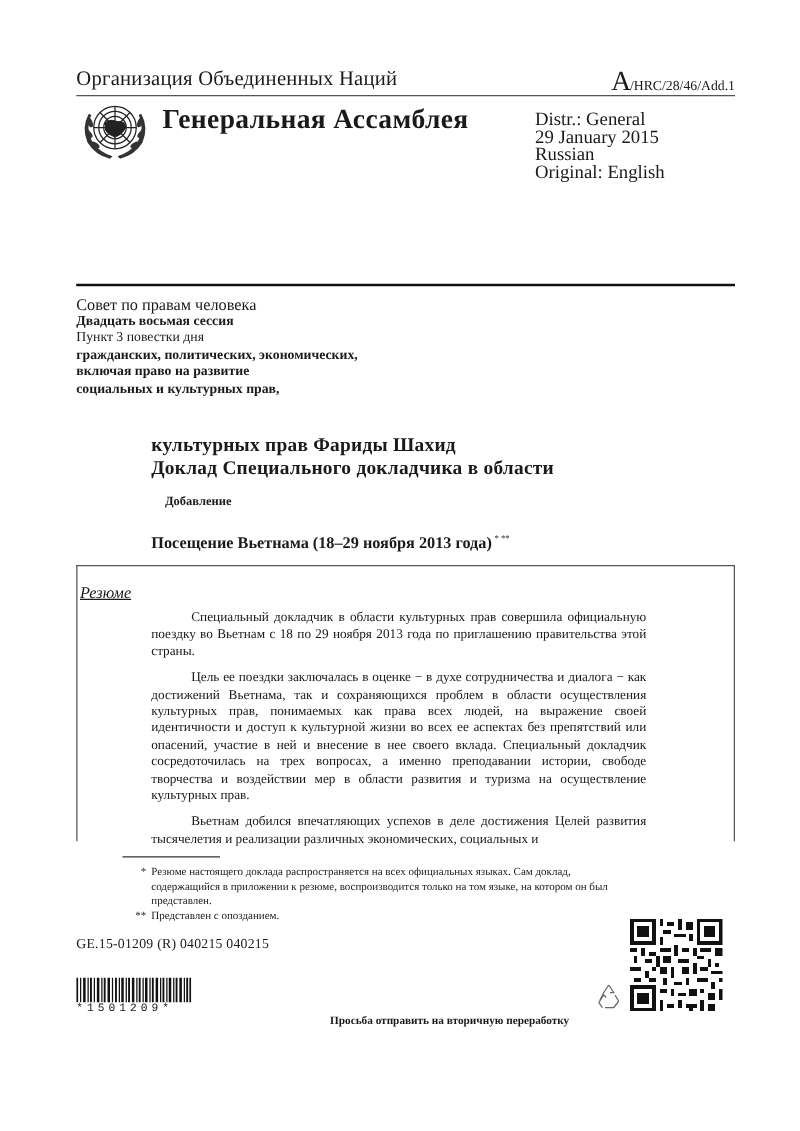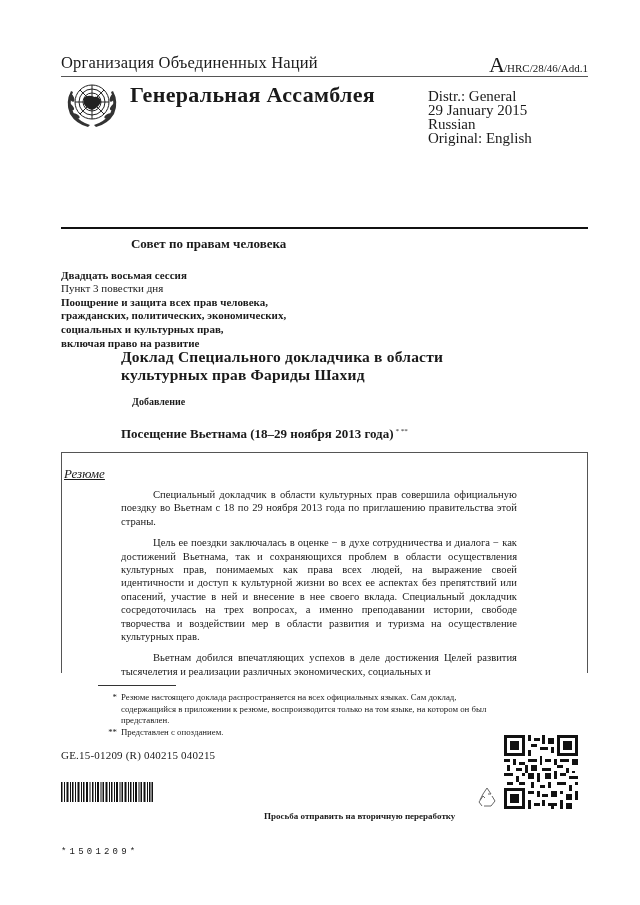--- a/index.html
+++ b/index.html
@@ -8,38 +8,38 @@
     .abs { position: absolute; }
     .org-name { left: 61px; top: 53px; font-size: 16.5px; letter-spacing: 0.2px; }
     .symbol { right: 52px; top: 52px; font-size: 11px; white-space: nowrap; }
     .symbol .big { font-size: 22px; font-weight: normal; letter-spacing: -1px; }
     .rule-top { left: 61px; top: 76px; width: 527px; height: 1px; background: #555; }
     .un-logo { left: 64px; top: 80px; width: 56px; height: 50px; }
     .assembly { left: 130px; top: 82px; font-size: 22px; font-weight: bold; letter-spacing: 0.3px; }
     .distr { left: 428px; top: 89px; font-size: 15px; line-height: 14px; }
     .rule-thick { left: 61px; top: 227px; width: 527px; height: 2px; background: #111; }
     .agenda { left: 61px; top: 237px; font-size: 11px; line-height: 13.6px; }
-    .agenda .council { font-size: 13px; font-weight: bold; margin-bottom: 18px; text-align: right; }
+    .agenda .council { font-size: 13px; font-weight: normal; margin-bottom: 0; }
     .agenda .b { font-weight: bold; }
     .title { left: 121px; top: 348px; font-size: 15.5px; font-weight: bold; line-height: 18px; letter-spacing: 0.2px; }
     .addendum { left: 132px; top: 396px; font-size: 10px; font-weight: bold; }
     .visit { left: 121px; top: 426px; font-size: 13px; font-weight: bold; }
     .visit sup { font-size: 7px; font-weight: normal; margin-left: 2px; }
     .summary-box { left: 61px; top: 452px; width: 525px; height: 220px;
                    border: 1px solid #555; border-bottom: none; }
     .summary-label { left: 64px; top: 466px; font-size: 13px; font-style: italic; text-decoration: underline; }
     .summary-text { left: 121px; top: 488px; width: 396px; font-size: 10.6px; line-height: 13.4px; text-align: justify; }
     .summary-text p { margin: 0 0 8px 0; text-indent: 32px; }
     .fn-rule { left: 98px; top: 685px; width: 78px; height: 1px; background: #333; }
     .footnotes { left: 108px; top: 692px; width: 400px; font-size: 8.8px; line-height: 11.6px; }
     .footnotes .fn { position: relative; padding-left: 13px; }
     .footnotes .mark { position: absolute; left: -5px; width: 14px; text-align: right; }
     .job { left: 61px; top: 749px; font-size: 11px; letter-spacing: 0.2px; }
     .barcode { left: 61px; top: 782px; width: 92px; height: 20px; }
-    .barcode-num { left: 61px; top: 802px; width: 92px; font-family: "Liberation Mono", monospace; font-size: 9px; letter-spacing: 3.2px; margin-top: 45px; }
+    .barcode-num { left: 61px; top: 802px; width: 92px; font-family: "Liberation Mono", monospace; font-size: 9px; letter-spacing: 3.2px; }
     .recycle-text { left: 264px; top: 795px; font-size: 9px; font-weight: bold; margin-top: 16px; }
     .recycle-icon { left: 476px; top: 786px; width: 22px; height: 22px; }
     .qr { left: 504px; top: 735px; width: 74px; height: 74px; }
   </style>
 </head>
 <body>
 
 <div class="abs org-name">Организация Объединенных Наций</div>
 <div class="abs symbol"><span class="big">A</span><span>/HRC/28/46/Add.1</span></div>
 <div class="abs rule-top"></div>
@@ -76,29 +76,28 @@
   <div>Russian</div>
   <div>Original:  English</div>
 </div>
 
 <div class="abs rule-thick"></div>
 
 <div class="abs agenda">
   <div class="council">Совет по правам человека</div>
   <div class="b">Двадцать восьмая сессия</div>
   <div>Пункт 3 повестки дня</div>
-  <div class="b">Поощрение и защита всех прав человека,</div>
   <div class="b">гражданских, политических, экономических,</div>
+  <div class="b">включая право на развитие</div>
   <div class="b">социальных и культурных прав,</div>
-  <div class="b">включая право на развитие</div>
 </div>
 
 <div class="abs title">
+  <div>культурных прав Фариды Шахид</div>
   <div>Доклад Специального докладчика в области</div>
-  <div>культурных прав Фариды Шахид</div>
 </div>
 <div class="abs addendum">Добавление</div>
 <div class="abs visit"><span>Посещение Вьетнама (18–29 ноября 2013 года)</span><sup>* **</sup></div>
 
 <div class="abs summary-box"></div>
 <div class="abs summary-label">Резюме</div>
 <div class="abs summary-text">
   <p>Специальный докладчик в области культурных прав совершила официальную поездку во Вьетнам с 18 по 29 ноября 2013 года по приглашению правительства этой страны.</p>
   <p>Цель ее поездки заключалась в оценке − в духе сотрудничества и диалога − как достижений Вьетнама, так и сохраняющихся проблем в области осуществления культурных прав, понимаемых как права всех людей, на выражение своей идентичности и доступ к культурной жизни во всех ее аспектах без препятствий или опасений, участие в ней и внесение в нее своего вклада. Специальный докладчик сосредоточилась на трех вопросах, а именно преподавании истории, свободе творчества и воздействии мер в области развития и туризма на осуществление культурных прав.</p>
   <p>Вьетнам добился впечатляющих успехов в деле достижения Целей развития тысячелетия и реализации различных экономических, социальных и</p>

